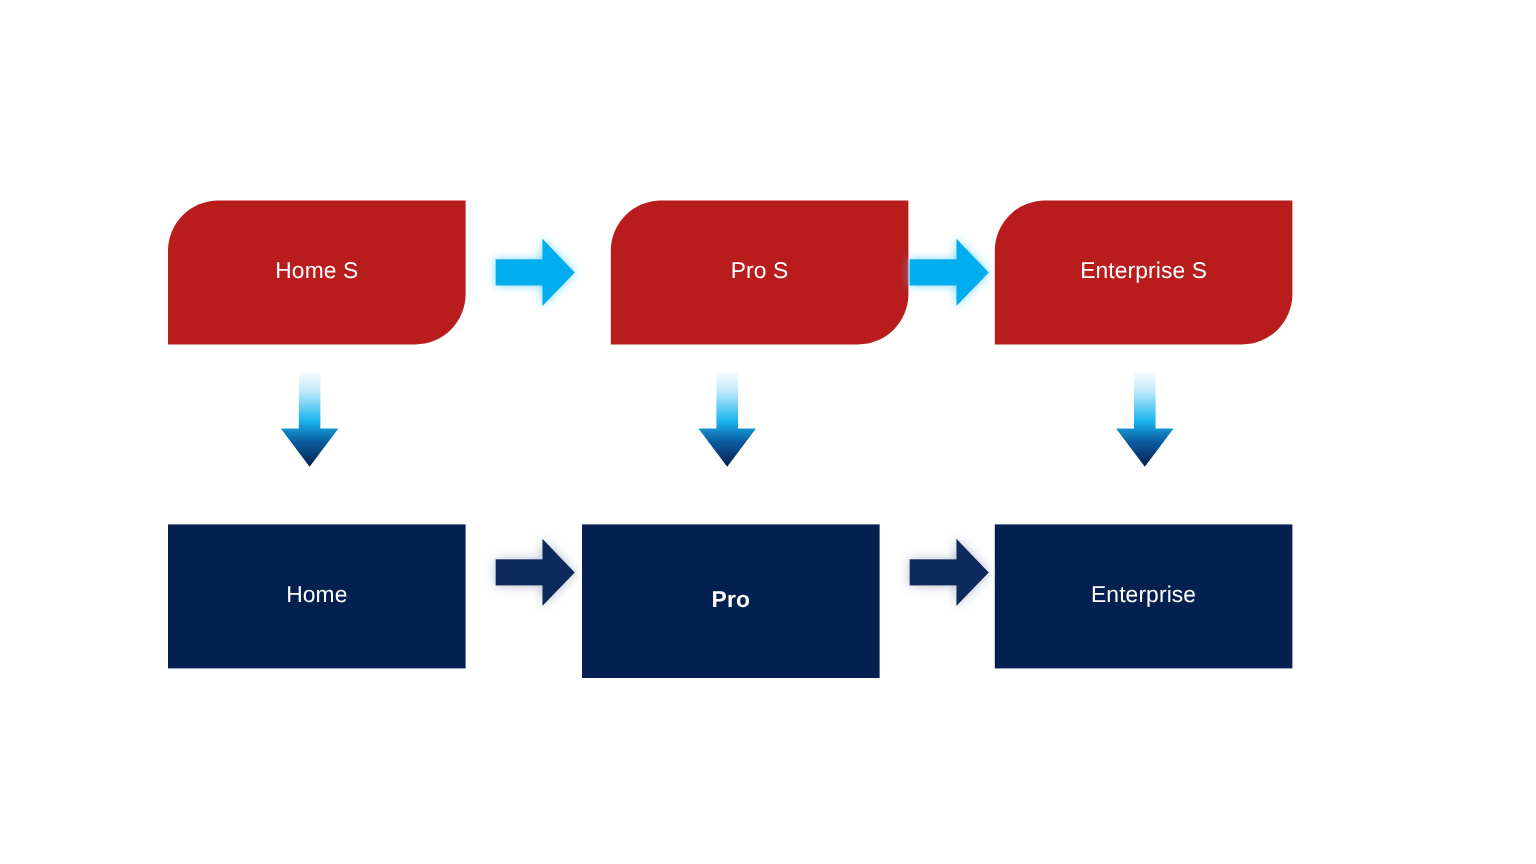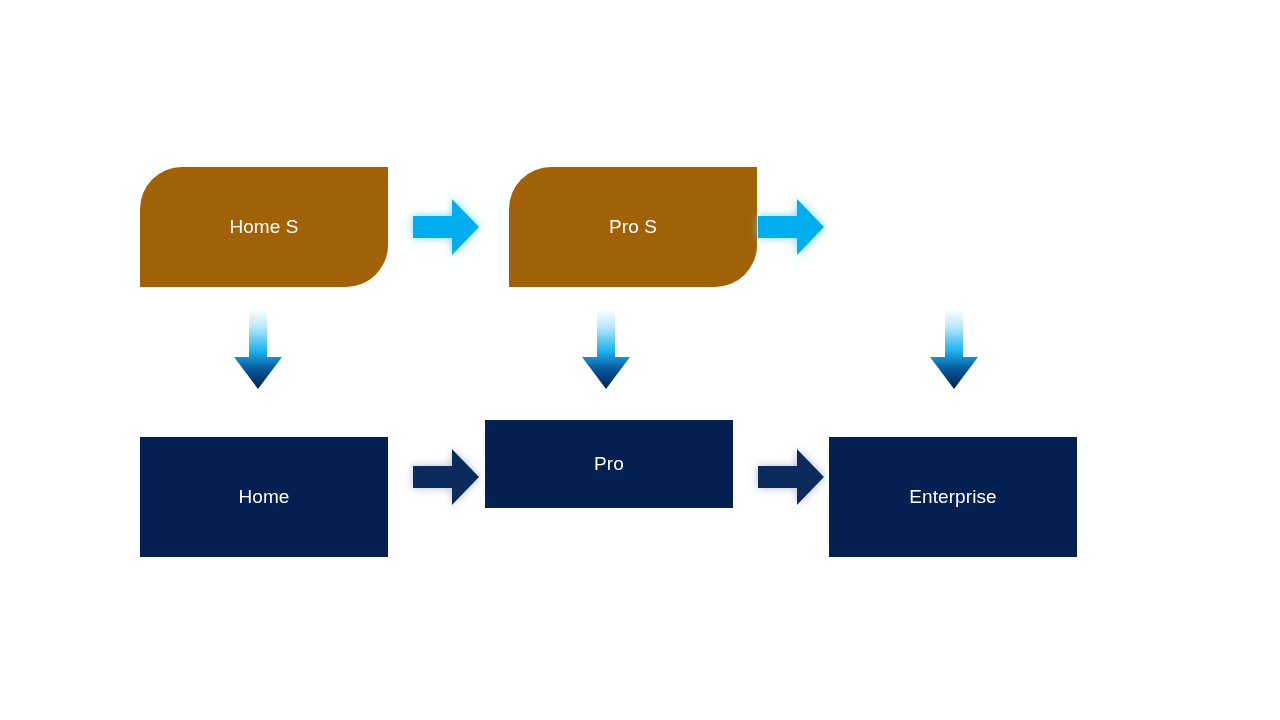--- a/index.html
+++ b/index.html
@@ -29,21 +29,21 @@
     box-sizing: border-box;
     color: #ffffff;
     font-size: 19px;
     font-weight: 400;
     letter-spacing: 0.1px;
     line-height: 1.2;
     text-align: center;
     user-select: none;
   }
   .node-service {
-    background: #a16207;
+    background: #b91c1c;
     border-top-left-radius: 42px;
     border-bottom-right-radius: 42px;
     border-top-right-radius: 0;
     border-bottom-left-radius: 0;
   }
   .node-product {
     background: #042050;
     border-radius: 0;
     margin-top: 20px;
   }
@@ -83,20 +83,23 @@
 <div id="canvas">
 
   <div class="node node-service" style="left:140px; top:167px; width:248px; height:120px;">
     <span class="node-label">Home S</span>
   </div>
 
   <div class="node node-service" style="left:509px; top:167px; width:248px; height:120px;">
     <span class="node-label">Pro S</span>
   </div>
 
+  <div class="node node-service" style="left:829px; top:167px; width:248px; height:120px;">
+    <span class="node-label">Enterprise S</span>
+  </div>
 
   <div class="arrow-h" style="left:405px; top:191px;">
     <svg viewBox="0 0 80 72" xmlns="http://www.w3.org/2000/svg">
       <defs>
         <filter id="glowCyan1" x="-60%" y="-60%" width="220%" height="220%">
           <feGaussianBlur in="SourceAlpha" stdDeviation="4" result="b"></feGaussianBlur>
           <feFlood flood-color="#5ED2F7" flood-opacity="0.85"></feFlood>
           <feComposite in2="b" operator="in" result="g"></feComposite>
           <feMerge>
             <feMergeNode in="g"></feMergeNode>
@@ -177,21 +180,21 @@
       <g>
         <path d="M19,4 L37,4 L37,52 L52,52 L28,84 L4,52 L19,52 Z" fill="url(#vgrad3)"></path>
       </g>
     </svg>
   </div>
 
   <div class="node node-product" style="left:140px; top:417px; width:248px; height:120px;">
     <span class="node-label">Home</span>
   </div>
 
-  <div class="node node-product" style="left:485px; top:400px; width:248px; height:88px;">
+  <div class="node node-product" style="left:485px; top:417px; width:248px; height:128px;font-weight:bold;">
     <span class="node-label">Pro</span>
   </div>
 
   <div class="node node-product" style="left:829px; top:417px; width:248px; height:120px;">
     <span class="node-label">Enterprise</span>
   </div>
 
   <div class="arrow-h" style="left:405px; top:441px;">
     <svg viewBox="0 0 80 72" xmlns="http://www.w3.org/2000/svg">
       <defs>

